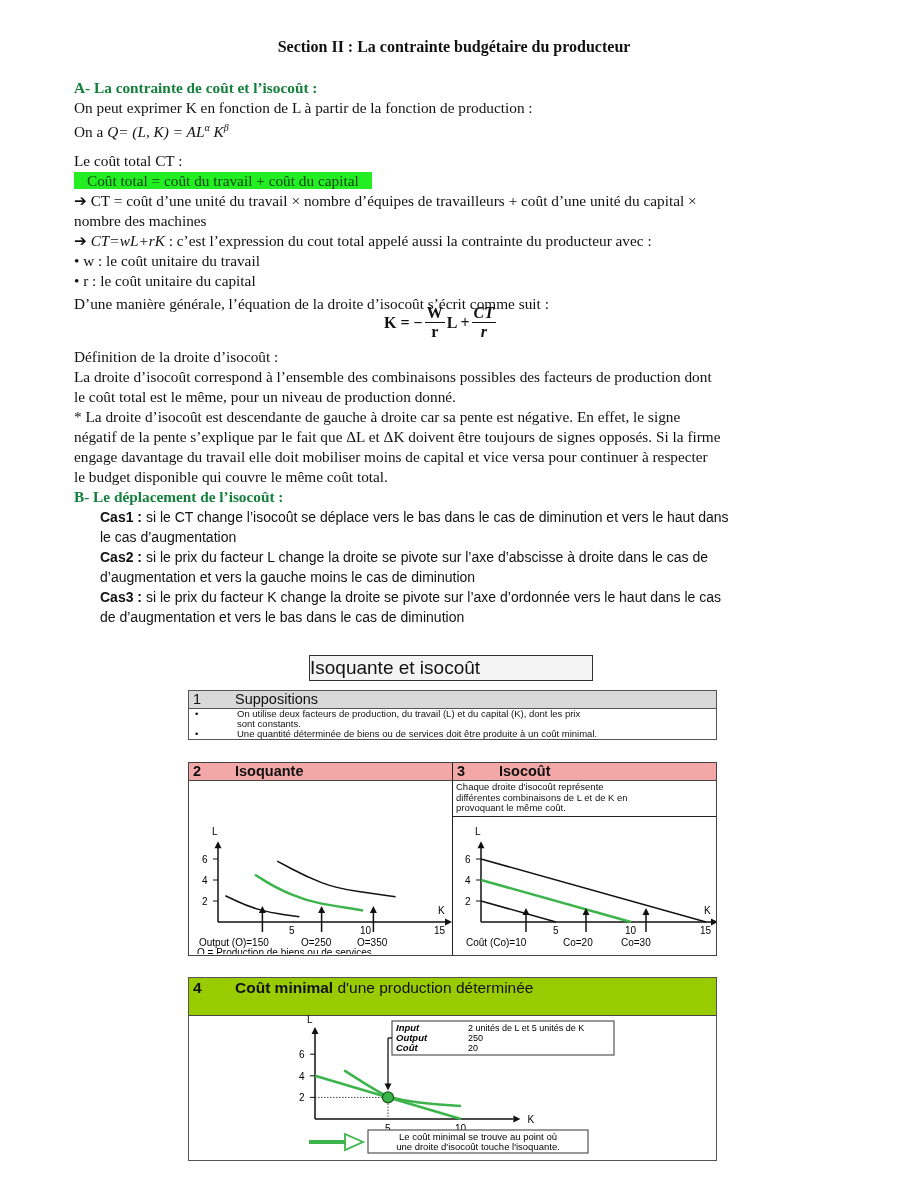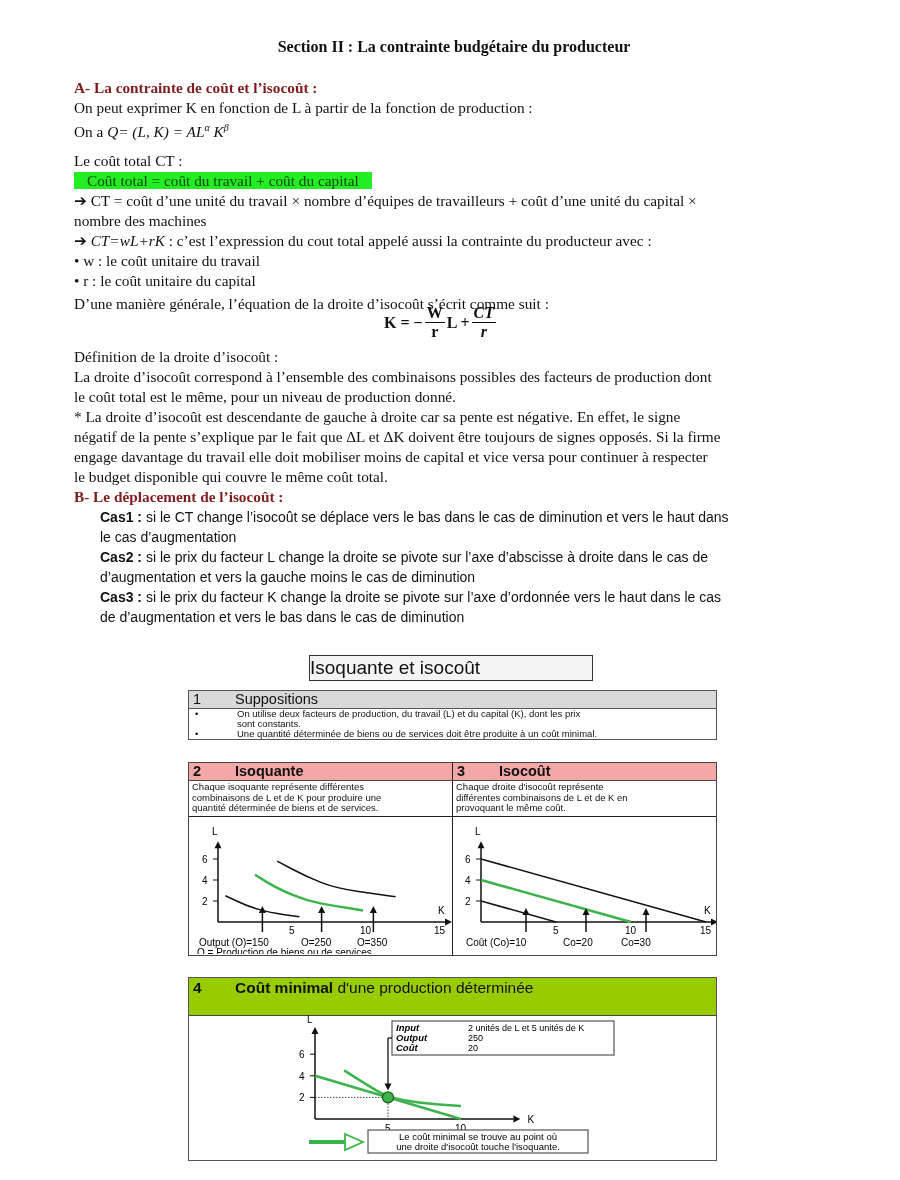--- a/index.html
+++ b/index.html
@@ -1,20 +1,20 @@
 <!DOCTYPE html>
 <html><head>
 <meta charset="utf-8">
 <style>
   html, body { margin:0; padding:0; background:#ffffff; }
   body { width:900px; height:1180px; position:relative; overflow:hidden; font-family:"Liberation Serif", serif; color:#111; }
   .page { position:absolute; left:74px; top:0; width:760px; }
   .title { position:absolute; left:0; width:760px; top:38px; text-align:center; font-weight:bold; font-size:16px; }
   .line { position:absolute; left:0; font-size:15.3px; line-height:20px; white-space:nowrap; }
-  .blue { color:#7f1d1d; font-weight:bold; }
+  .blue { color:#15803d; font-weight:bold; }
   .bold { font-weight:normal; }
   .hl { background:#22ee22; color:#114411; padding:0 13px; }
   .cal { font-family:Liberation Sans, sans-serif; font-size:14px;margin-left:26px; }
   .formula { position:absolute; left:310px; top:304px; font-size:16px; font-weight:bold; display:flex; align-items:center; }
   .frac { display:inline-flex; flex-direction:column; align-items:center; margin:0 2px; }
   .frac .num { border-bottom:1.5px solid #111; padding:0 2px; line-height:18px; }
   .frac .den { line-height:18px; }
   .ital { font-style:italic; }
 
   
@@ -104,25 +104,20 @@
         <span>Une quantité déterminée de biens ou de services doit être produite à un coût minimal.</span>
       </div>
   </div>
 
   <div class="box23">
     <div class="panel">
       <div class="panel-head">
           <span class="num-cell">2</span>
           <span>Isoquante</span>
         </div>
-      <div class="panel-desc">
-        <div>Chaque isoquante représente différentes</div>
-        <div>combinaisons de L et de K pour produire une</div>
-        <div>quantité déterminée de biens et de services.</div>
-      </div>
       <svg id="chart0" width="263" height="138">
           <line x1="29" y1="106" x2="29" y2="31.25" stroke="#111" stroke-width="1.5"></line>
           <polygon points="29,25.25 25.5,32.25 32.5,32.25" fill="#111"></polygon>
           <line x1="29" y1="106" x2="257" y2="106" stroke="#111" stroke-width="1.5"></line>
           <polygon points="263,106 256,102.5 256,109.5" fill="#111"></polygon>
           <text x="23" y="19.25" font-size="10" font-family="Liberation Sans, sans-serif">L</text>
           <text x="249" y="98" font-size="10" font-family="Liberation Sans, sans-serif">K</text>
           <line x1="24" y1="85" x2="29" y2="85" stroke="#111"></line>
           <text x="13" y="89" font-size="10" font-family="Liberation Sans, sans-serif">2</text>
           <line x1="24" y1="64" x2="29" y2="64" stroke="#111"></line>

